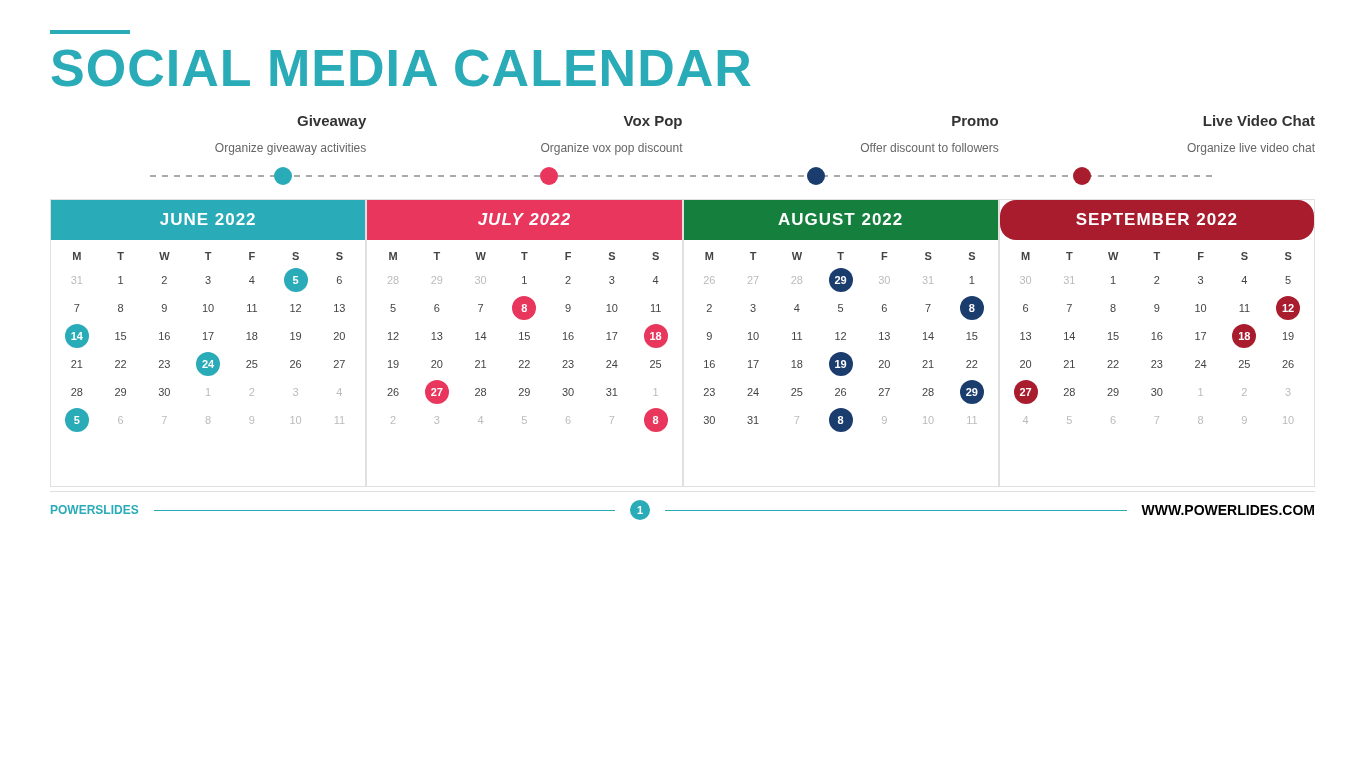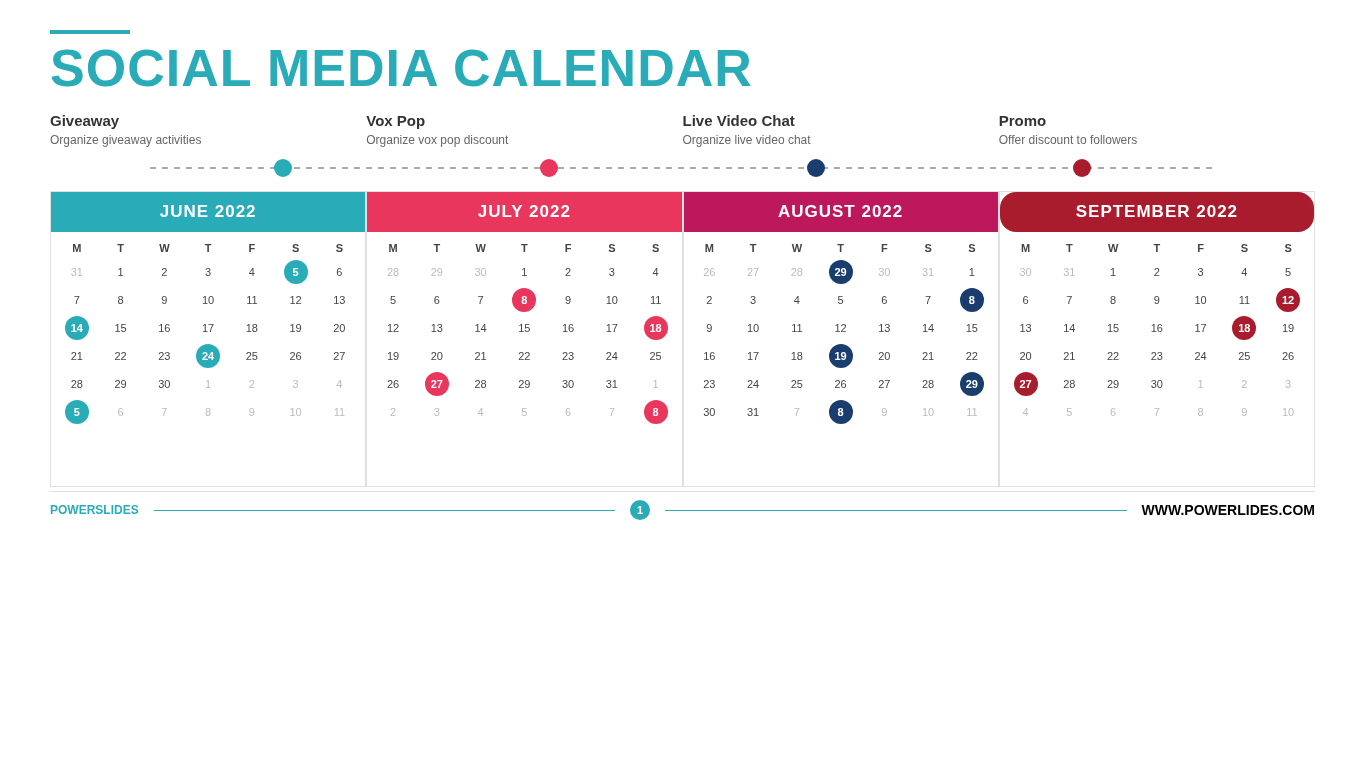--- a/index.html
+++ b/index.html
@@ -42,32 +42,32 @@
       color: #2AABB8;
     }
 
     
     .categories {
       display: flex;
       justify-content: space-around;
       margin-bottom: 12px;
     }
     .category {
-      text-align: left;
+      text-align: right;
       flex: 1;
     }
     .category-title {
       font-size: 15px;
       font-weight: 700;
       color: #333333;
     }
     .category-sub {
       font-size: 12px;
       color: #666666;
-      margin-top: 4px;
+      margin-top: 12px;
     }
 
     
     .timeline {
       display: flex;
       align-items: center;
       justify-content: space-around;
       margin-bottom: 14px;
       position: relative;
       padding: 0 100px;
@@ -109,22 +109,22 @@
 
     .calendar-header {
       padding: 10px 5px;
       text-align: center;
       font-size: 17px;
       font-weight: 700;
       color: #ffffff;
       letter-spacing: 1px;
     }
     .cal-blue { background: #2AABB8; }
-    .cal-pink { background: #E8365D; }
-    .cal-dark-blue { background: #be185d; }
+    .cal-pink { background: #E8365D; font-style: italic; }
+    .cal-dark-blue { background: #15803d; }
     .cal-dark-red { background: #A91C2E; border-radius: 16px; }
 
     .calendar-grid {
       flex: 1;
       padding: 6px 4px;
       background: #ffffff;
     }
 
     .cal-row {
       display: grid;
@@ -254,26 +254,26 @@
   <div class="categories">
   <div class="category">
     <div class="category-title">Giveaway</div>
     <div class="category-sub">Organize giveaway activities</div>
   </div>
       <div class="category">
     <div class="category-title">Vox Pop</div>
     <div class="category-sub">Organize vox pop discount</div>
   </div>
       <div class="category">
+    <div class="category-title">Promo</div>
+    <div class="category-sub">Offer discount to followers</div>
+  </div>
+      <div class="category">
     <div class="category-title">Live Video Chat</div>
     <div class="category-sub">Organize live video chat</div>
-  </div>
-      <div class="category">
-    <div class="category-title">Promo</div>
-    <div class="category-sub">Offer discount to followers</div>
   </div>
     </div>
 
   <div class="timeline">
     <div class="timeline-dot dot-blue"></div>
     <div class="timeline-dot dot-pink"></div>
     <div class="timeline-dot dot-dark-blue"></div>
     <div class="timeline-dot dot-dark-red"></div>
   </div>
 

